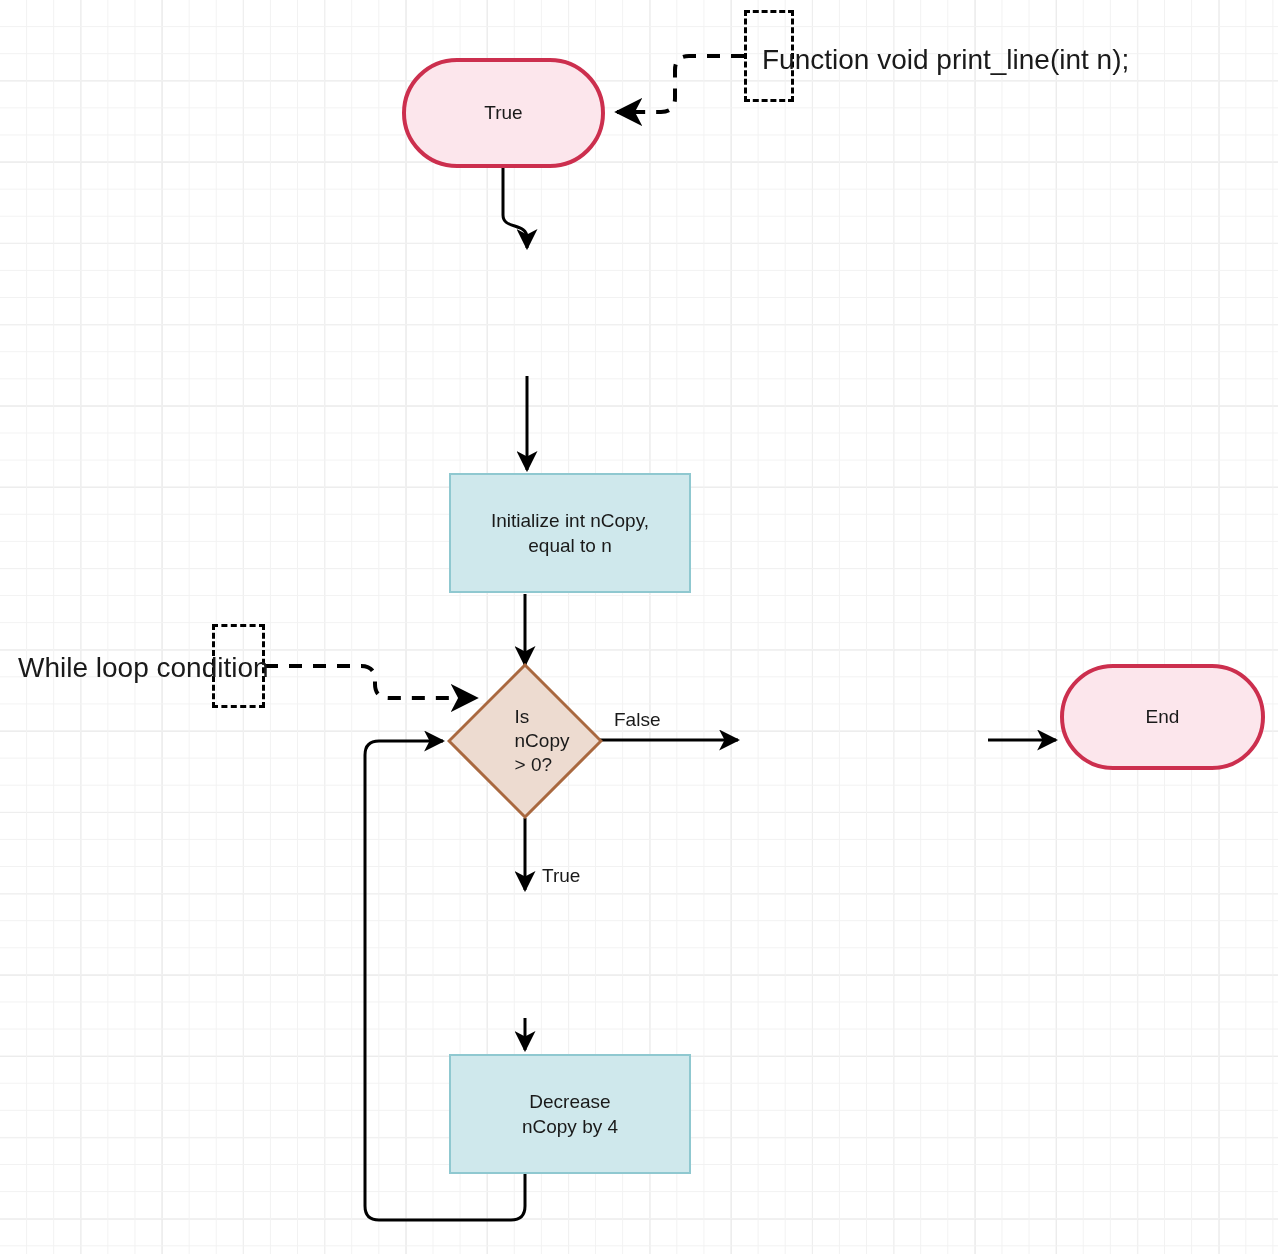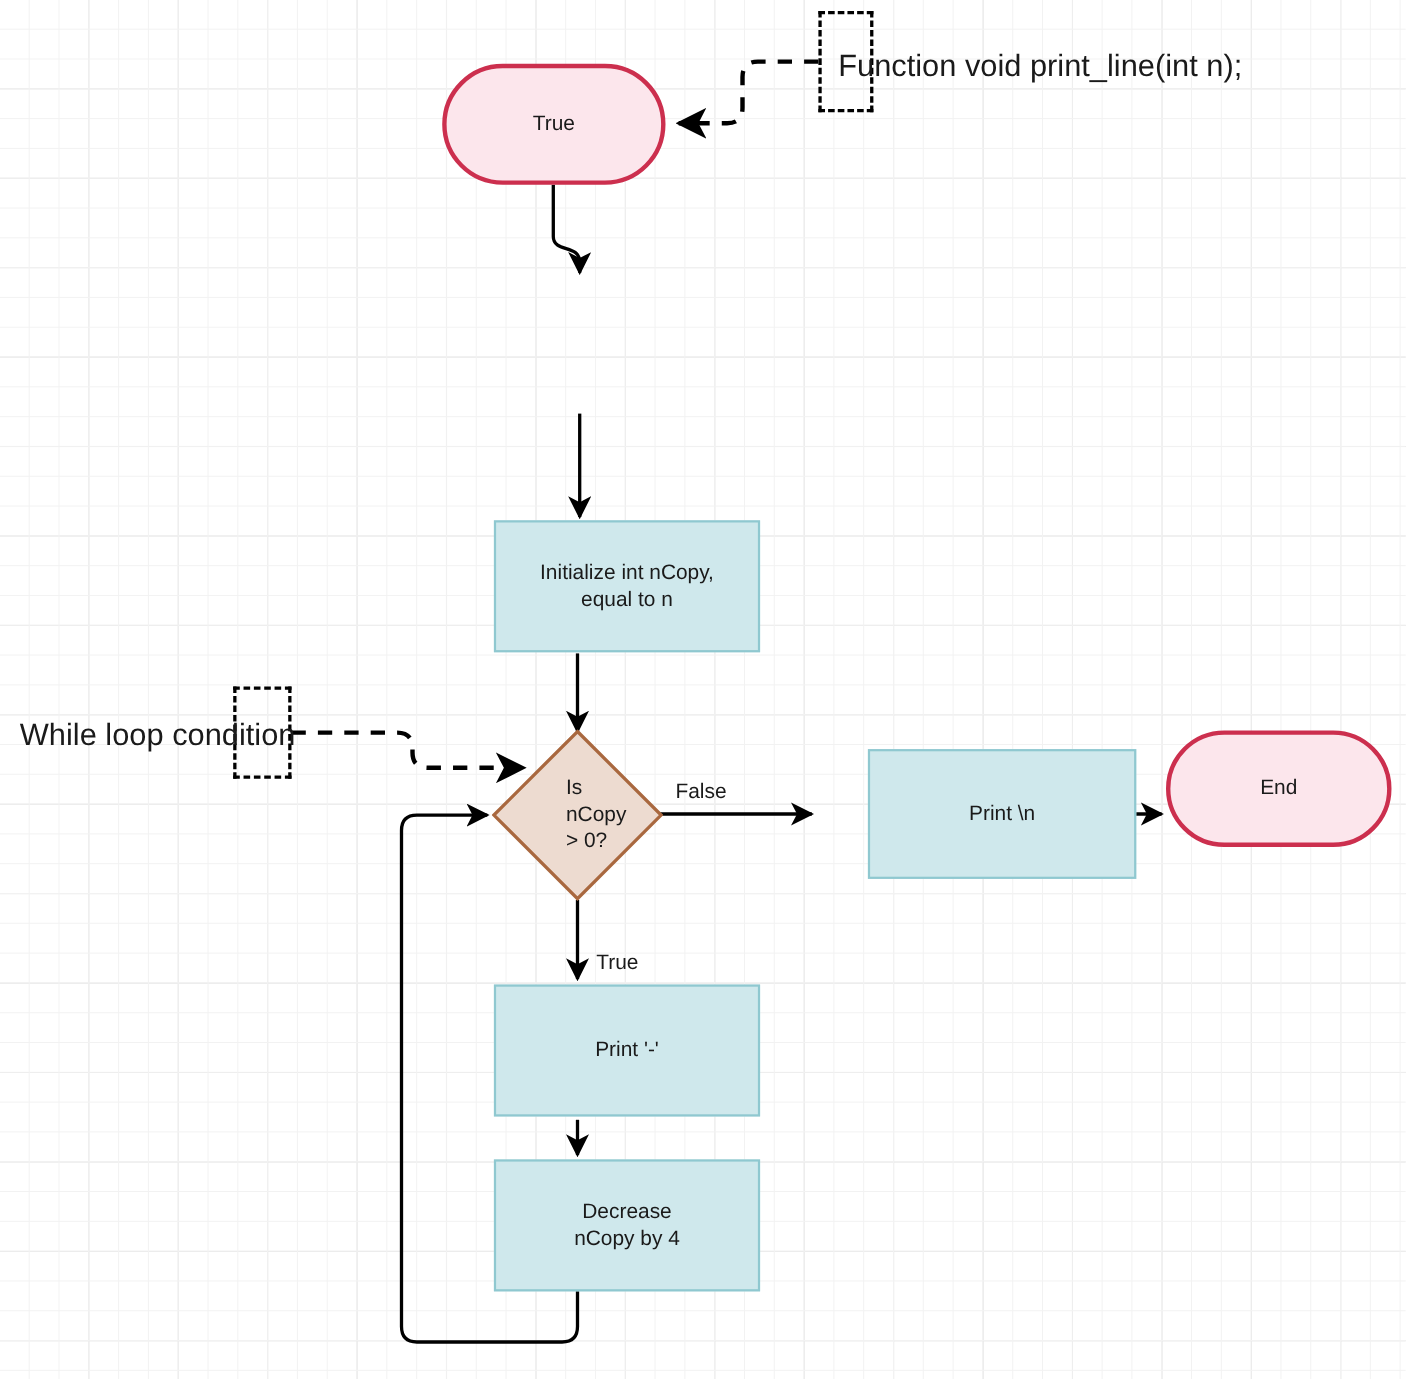--- a/index.html
+++ b/index.html
@@ -152,31 +152,25 @@
 
   <div class="decision-wrap" style="left:447px; top:663px; width:156px; height:156px;">
     <svg width="156" height="156" viewBox="0 0 156 156">
       <polygon points="78,2 154,78 78,154 2,78" fill="#eddbd0" stroke="#a9683f" stroke-width="3"></polygon>
     </svg>
     <div class="decision-label">Is
 nCopy
 &gt; 0?</div>
   </div>
 
-  <div class="node process" style="left:744px; top:681px; width:244px; height:118px;">
-    <span>Print \n</span>
-  </div>
 
   <div class="node terminator" style="left:1060px; top:664px; width:205px; height:106px;">
     <span>End</span>
   </div>
 
-  <div class="node process" style="left:404px; top:895px; width:242px; height:120px;">
-    <span>Print '-'</span>
-  </div>
 
   <div class="node process" style="left:404px; top:1054px; width:242px; height:120px;">
     <span>Decrease
 nCopy by 4</span>
   </div>
 
   <div class="edge-label" style="left:614px; top:709px;">False</div>
 
   <div class="edge-label" style="left:542px; top:843px;margin-top:22px;">True</div>
 

